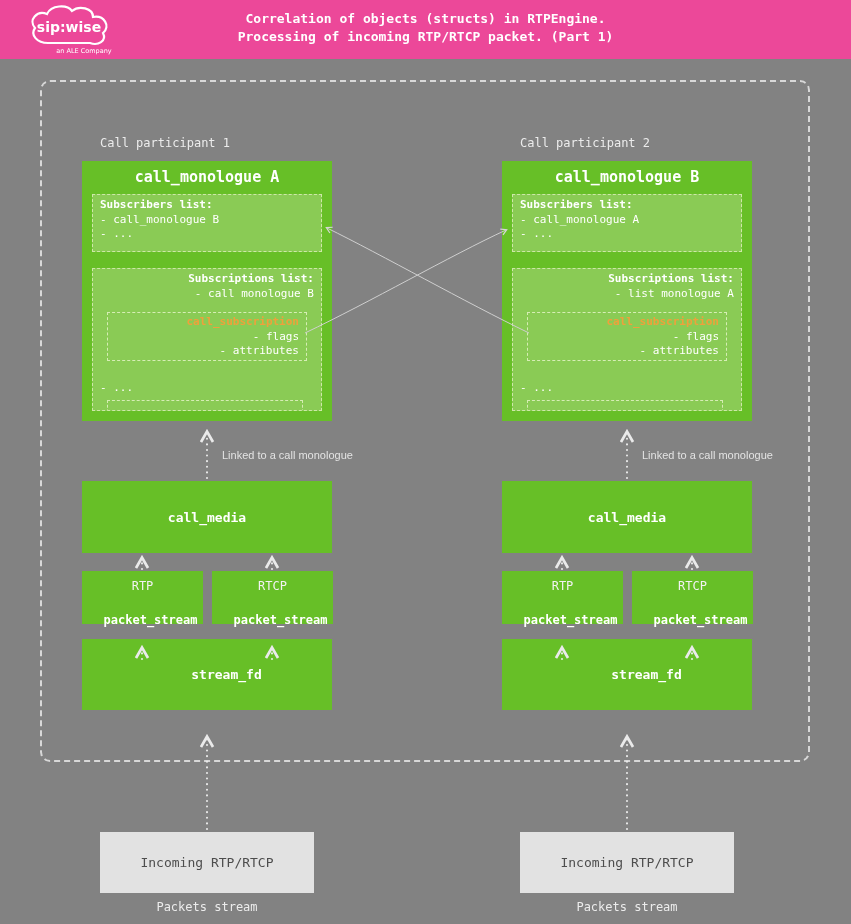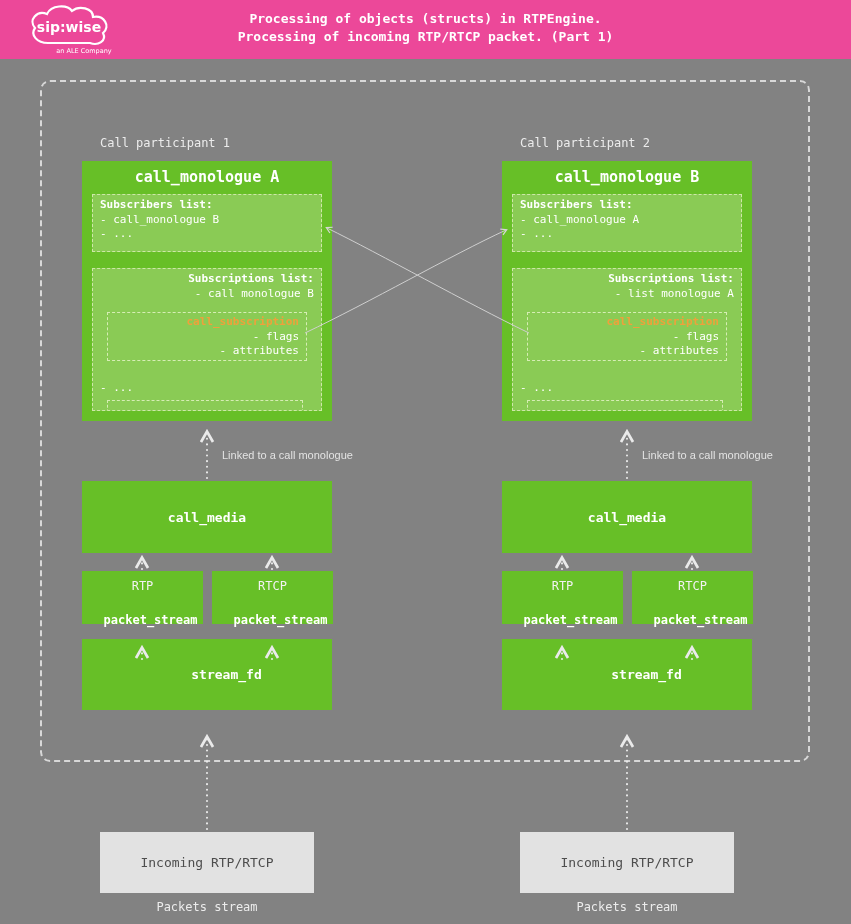--- a/index.html
+++ b/index.html
@@ -77,21 +77,21 @@
 
   <div class="header">
     <div class="logo-wrap">
       <svg width="100" height="54" viewBox="0 0 100 54">
         <path d="M22 40 C 11 40 4 32 9 25 C 2 17 11 7 21 11 C 25 2 41 1 46 8 C 53 2 67 5 67 14 C 78 12 85 23 77 30 C 81 38 72 43 64 40 Z" fill="none" stroke="#ffffff" stroke-width="2.2"></path>
         <text x="43" y="29" text-anchor="middle" fill="#ffffff" font-weight="bold" font-size="14" font-family="DejaVu Sans, sans-serif">sip:wise</text>
         <text x="58" y="50" text-anchor="middle" fill="#ffffff" font-size="6.5" font-family="DejaVu Sans, sans-serif">an ALE Company</text>
       </svg>
     </div>
     <div class="header-titles">
-      <div>Processing of objects (structs) in RTPEngine.</div>
+      <div>Correlation of objects (structs) in RTPEngine.</div>
       <div>Processing of incoming RTP/RTCP packet. (Part 1)</div>
     </div>
   </div>
 
   <div class="outer-dashed"></div>
 
   <div class="col col1">
     <div class="p-label">Call participant 1</div>
 
     <div class="mono-box">

